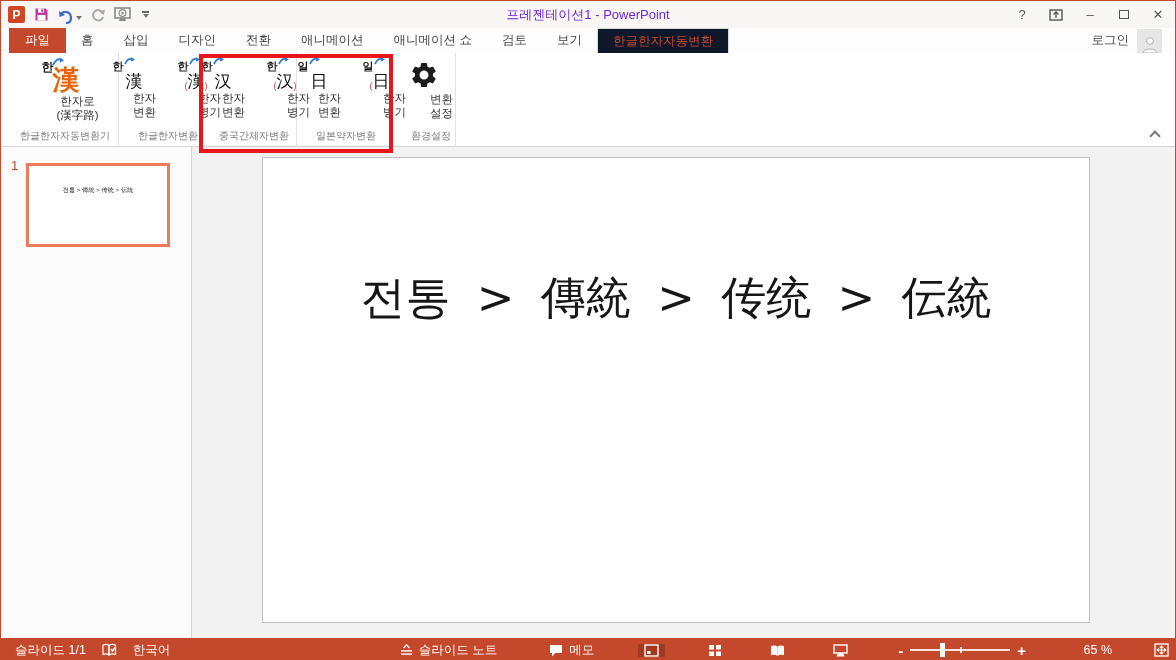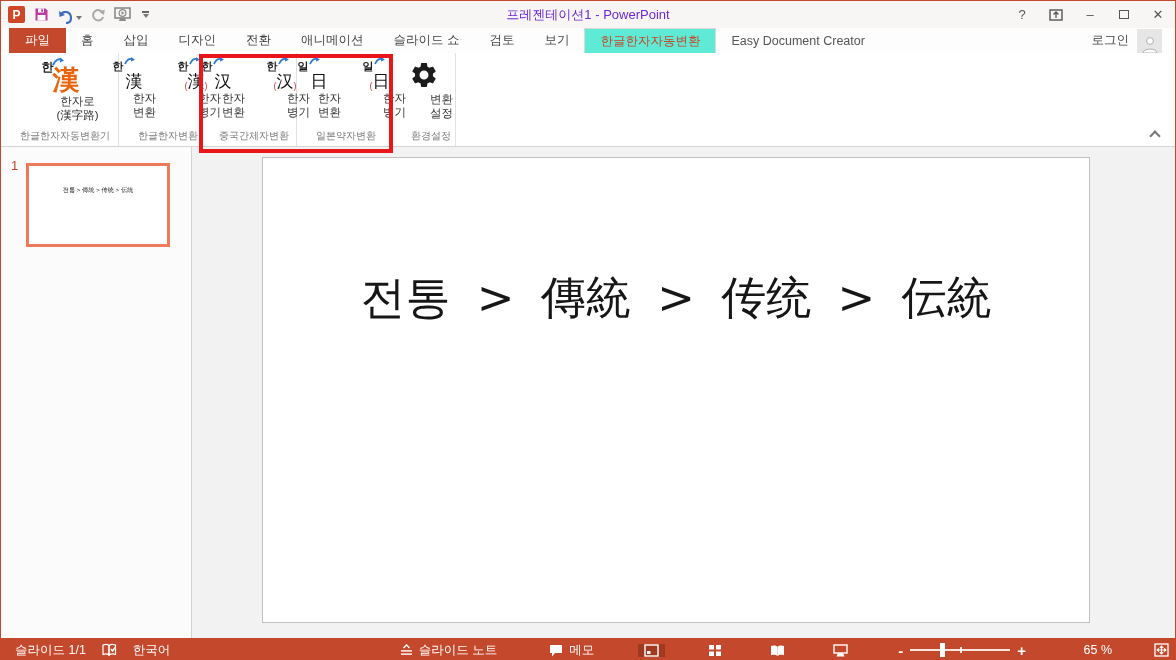--- a/index.html
+++ b/index.html
@@ -17,21 +17,21 @@
   .qat-more .bar { width:7px; height:1.5px; background:#666; }
   .win-title { position:absolute; left:0; right:0; text-align:center; font-size:13px; color:#6d28d9; pointer-events:none; }
   .win-controls { margin-left:auto; display:flex; align-items:center; height:100%; }
   .wbtn { width:34px; height:100%; display:flex; align-items:center; justify-content:center; color:#555; font-size:13px; }
   .max-box { width:10px; height:9px; border:1.5px solid #555; }
 
   
   .tabrow { height:25px; display:flex; align-items:stretch; background:#fdfdfd; position:relative; }
   .filetab { background:#c4492c; color:#fff; font-size:12.5px; display:flex; align-items:center; padding:0 16px; margin-left:8px; }
   .tab { display:flex; align-items:center; padding:0 15px; font-size:12.5px; color:#444; }
-  .tab.active { background:#5eead4; border:1px solid #d9d9d9; border-bottom:none; color:#c4492c; }
+  .tab.active { background:#0f172a; border:1px solid #d9d9d9; border-bottom:none; color:#c4492c; }
   .tab.addin { color:#555; }
   .login-area { margin-left:auto; display:flex; align-items:center; gap:8px; padding-right:13px; }
   .login-label { font-size:12.5px; color:#444; }
   .avatar { width:25px; height:24px; background:#e6e6e6; display:flex; align-items:flex-end; justify-content:center; }
 
   
   .ribbon { height:94px; background:#fff; border-bottom:1px solid #d4d4d4; display:flex; position:relative; }
   .rgroup { display:flex; flex-direction:column; border-right:1px solid #e2e2e2; }
   .rgroup .btns { flex:1; display:flex; align-items:flex-start; justify-content:center; padding-top:3px; }
   .glabel { height:17px; text-align:left; font-size:10px; color:#7b7b7b; white-space:nowrap; padding:0 19px; }
@@ -134,25 +134,24 @@
     </div>
   </div>
 
   <div class="tabrow">
     <div class="filetab">파일</div>
     <div class="tab">홈</div>
     <div class="tab">삽입</div>
     <div class="tab">디자인</div>
     <div class="tab">전환</div>
     <div class="tab">애니메이션</div>
-    <div class="tab">슬라이드 쇼</div>
+    <div class="tab">애니메이션 쇼</div>
     <div class="tab">검토</div>
     <div class="tab">보기</div>
     <div class="tab active">한글한자자동변환</div>
-    <div class="tab addin">Easy Document Creator</div>
     <div class="login-area">
       <span class="login-label">로그인</span>
       <span class="avatar">
         <svg width="18" height="18" viewBox="0 0 18 18">
             <circle cx="9" cy="6" r="3.4" fill="#fdfdfd" stroke="#b0b0b0"></circle>
             <path d="M2 18 C2 12.8 16 12.8 16 18 Z" fill="#fdfdfd" stroke="#b0b0b0"></path>
           </svg>
       </span>
     </div>
   </div>

